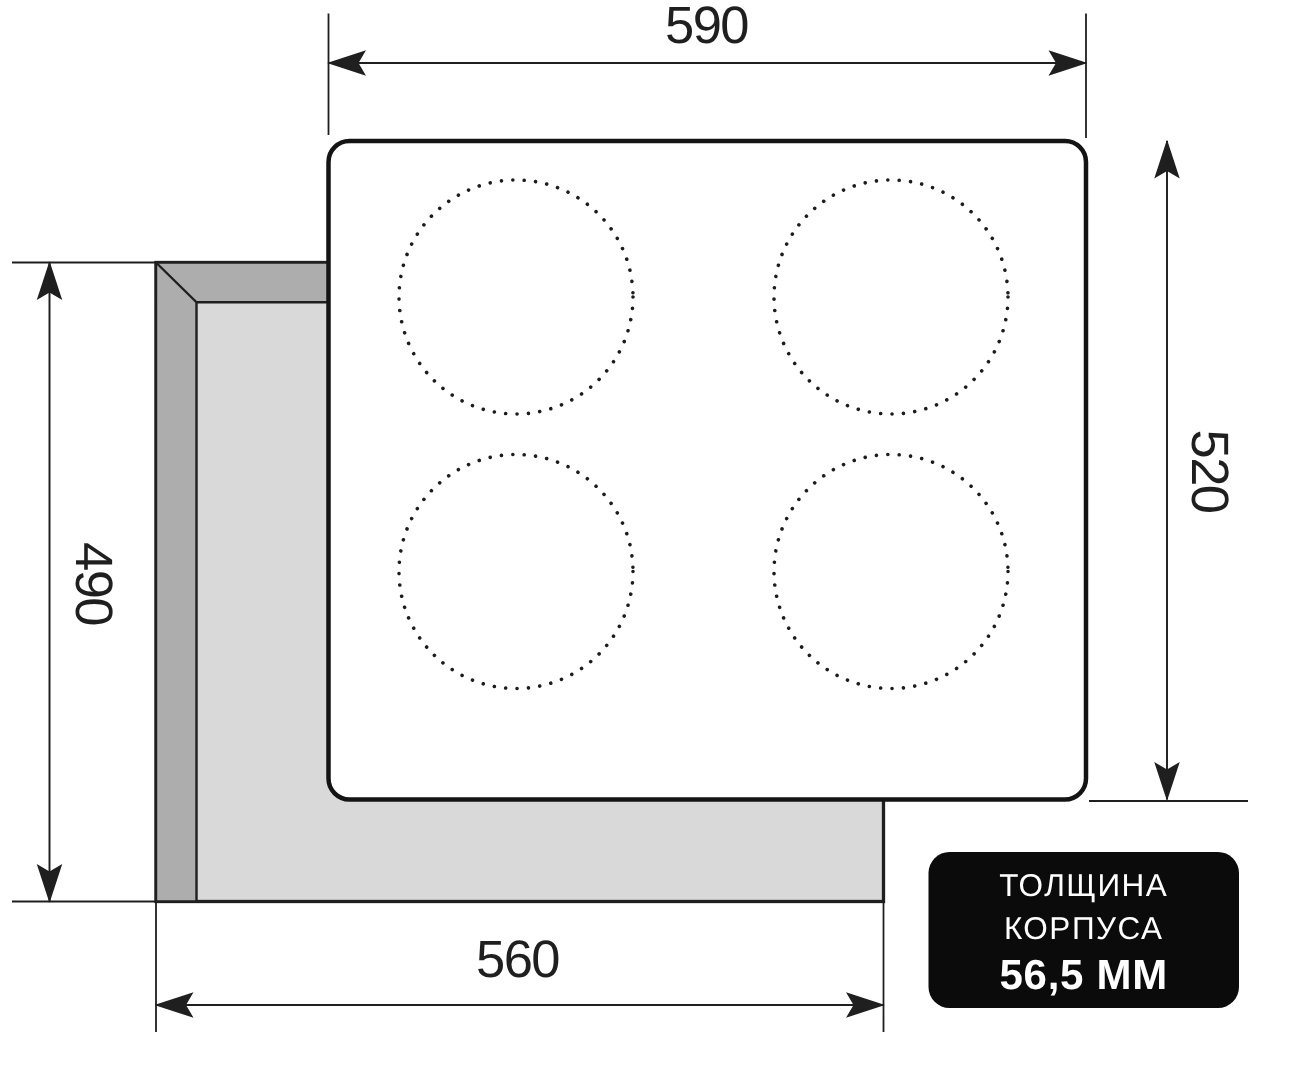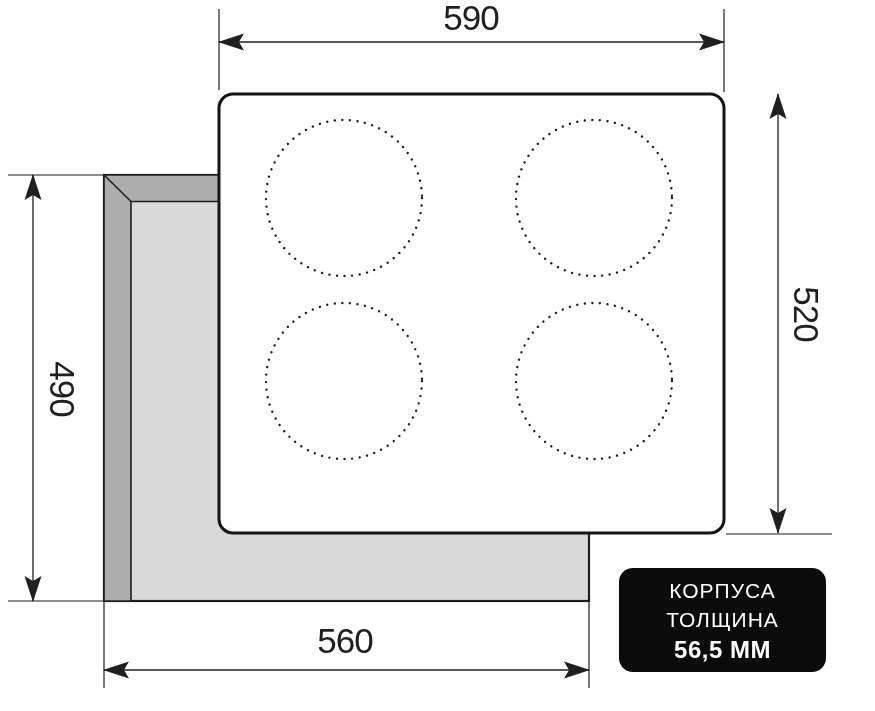--- a/index.html
+++ b/index.html
@@ -43,21 +43,21 @@
   .badge{
     position:absolute;left:619px;top:568px;
     width:207px;height:104px;
     background:var(--badge_bg);color:var(--badge_text);
     border-radius:14px;
     display:flex;flex-direction:column;
     align-items:center;justify-content:center;
     text-align:center;
   }
   .badge-line{font-size:21px;line-height:29px;letter-spacing:1px;font-weight:normal;}
-  .badge-line.bold{font-size:24px;line-height:31px;letter-spacing:0.5px;font-weight:bold;}
+  .badge-line.bold{font-size:28px;line-height:31px;letter-spacing:0.5px;font-weight:bold;}
 </style>
 </head>
 <body>
 
 <div class="stage">
   <svg width="875" height="711" viewBox="0 0 875 711">
     <defs>
       <marker id="arr" markerUnits="userSpaceOnUse" markerWidth="28" markerHeight="18" viewBox="0 0 28 18" refX="27" refY="9" orient="auto-start-reverse">
         <path class="arrowhead" d="M28,9 L2,17.5 L7,9 L2,0.5 Z"></path>
       </marker>
@@ -99,17 +99,17 @@
 
     <g>
       <line class="ext-line" x1="104" y1="601" x2="104" y2="688"></line>
       <line class="ext-line" x1="589" y1="601" x2="589" y2="688"></line>
       <line class="dim-line" x1="104" y1="670" x2="589" y2="670" marker-start="url(#arr)" marker-end="url(#arr)"></line>
       <text class="dim-text" x="345" y="640" text-anchor="middle" dominant-baseline="central">560</text>
     </g>
   </svg>
 
   <div class="badge">
+    <div class="badge-line">ТОЛЩИНА</div>
     <div class="badge-line">КОРПУСА</div>
-    <div class="badge-line">ТОЛЩИНА</div>
     <div class="badge-line bold">56,5 ММ</div>
   </div>
 </div>
 
 </body></html>

